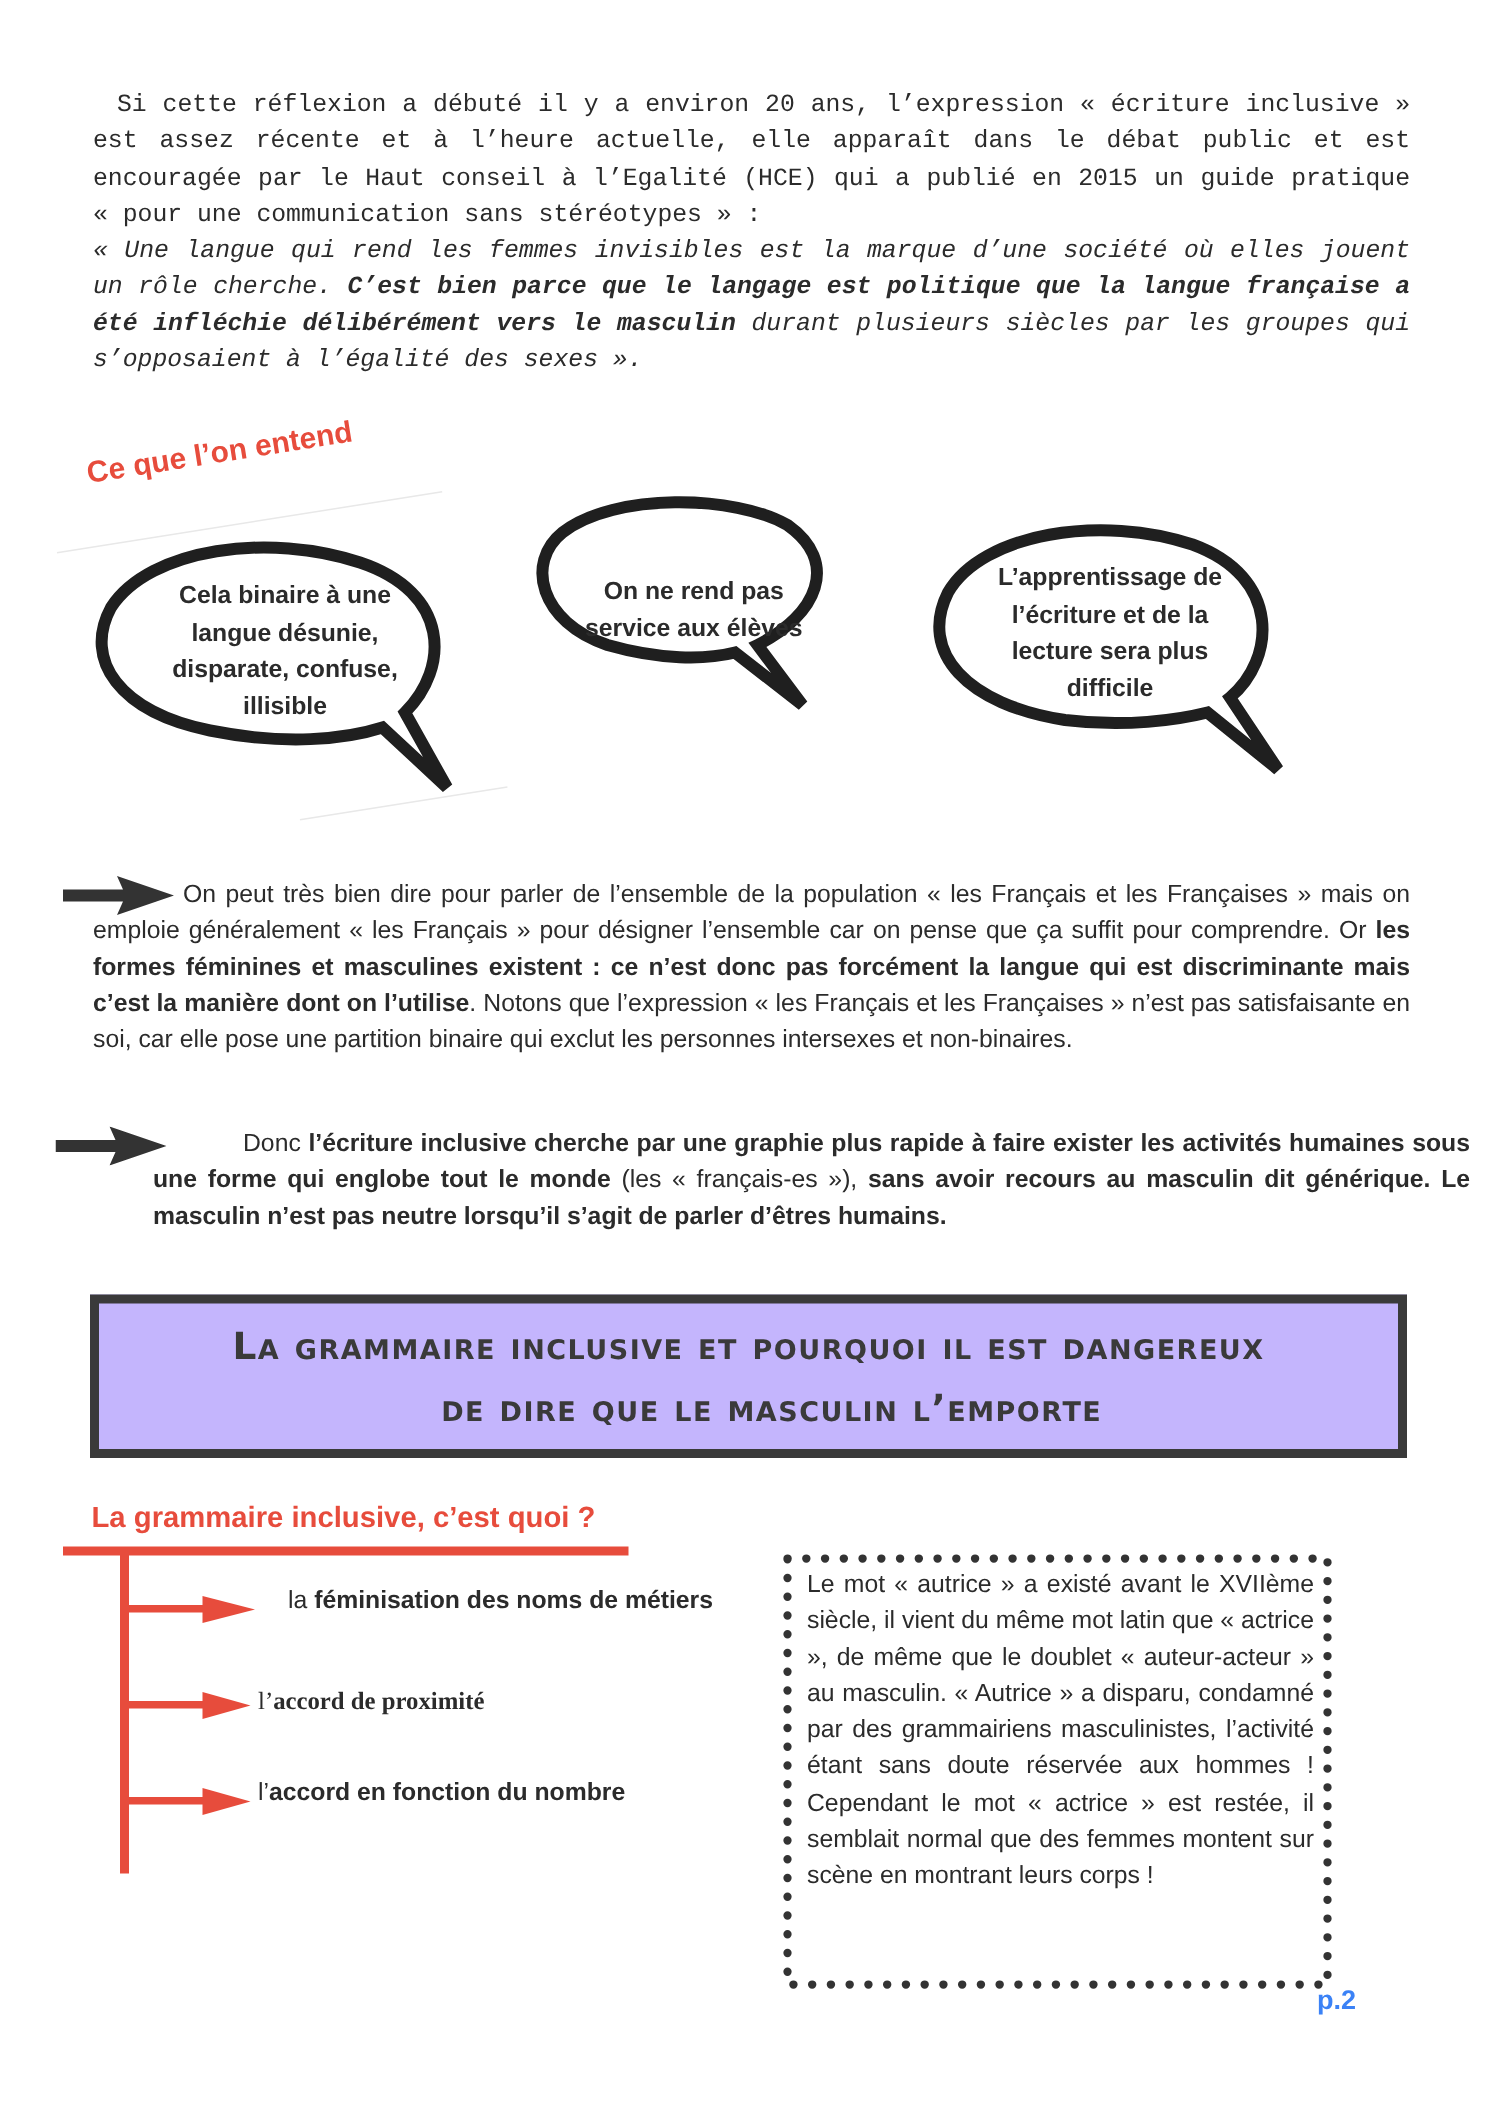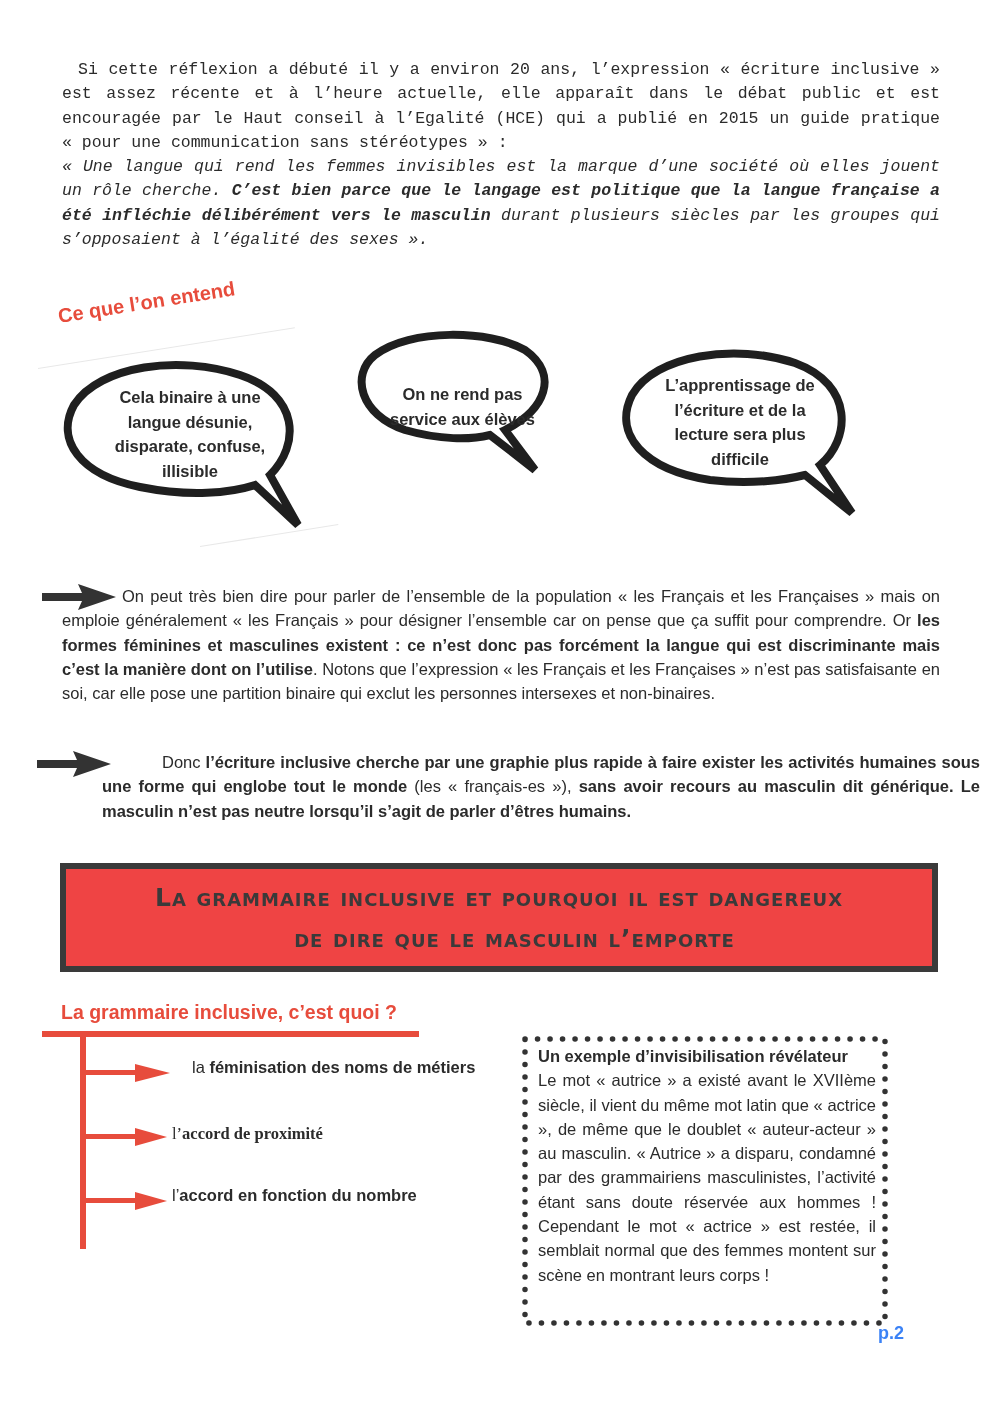--- a/index.html
+++ b/index.html
@@ -19,21 +19,21 @@
   .deco-line { position: absolute; height: 1px; background: #e8e8e8; transform-origin: left center; }
 
   .bubble { position: absolute; }
   .bubble-text { position: absolute; text-align: center; font-weight: bold; font-size: 16.5px;
                  line-height: 24.5px; color: #2b2b2b; }
 
   .arrow-big { position: absolute; }
 
   
   #banner { position: absolute; left: 60px; top: 863px; width: 866px; height: 97px;
-            background: #ef4444; border: 6px solid #3a3a3a; }
+            background: #c4b5fd; border: 6px solid #3a3a3a; }
   #banner .line { position: absolute; left: 0; right: 0; text-align: center;
                   font-family: "DejaVu Sans", sans-serif; font-weight: bold; font-size: 25px;
                   color: #3a3a3a; letter-spacing: 1px; font-variant: small-caps; }
 
   
   #gram-title { position: absolute; left: 61px; top: 1001px; color: #e74c3c; font-weight: bold; font-size: 19.5px; }
   .gram-item { position: absolute; left: 172px; font-size: 16.5px; color: #2b2b2b; }
   .gram-item b { font-weight: bold; }
 
   
@@ -107,18 +107,17 @@
 </svg>
 <div class="gram-item" style="top:1058px;margin-left:20px;"><span>la </span><b>féminisation des noms de métiers</b></div>
 <div class="gram-item" style="top:1124px;font-family:Liberation Serif, serif;"><span>l’</span><b>accord de proximité</b></div>
 <div class="gram-item" style="top:1186px;text-align:right;"><span>l’</span><b>accord en fonction du nombre</b></div>
 
 <div id="box">
   <svg style="position:absolute; left:0; top:0;" width="366" height="290">
     <rect x="3" y="3" width="360" height="284" fill="none" stroke="#333" stroke-width="5.5" stroke-linecap="round" stroke-dasharray="0.1 12.4"></rect>
   </svg>
   <div id="box-inner">
-    <div id="box-title">Un exemple d’invisibilisation révélateur</div>
     <div>Le mot « autrice » a existé avant le XVIIème siècle, il vient du même mot latin que « actrice », de même que le doublet « auteur-acteur » au masculin. « Autrice » a disparu, condamné par des grammairiens masculinistes, l’activité étant sans doute réservée aux hommes ! Cependant le mot « actrice » est restée, il semblait normal que des femmes montent sur scène en montrant leurs corps !</div>
   </div>
 </div>
 
 <div id="page-num">p.2</div>
 
 </body></html>

